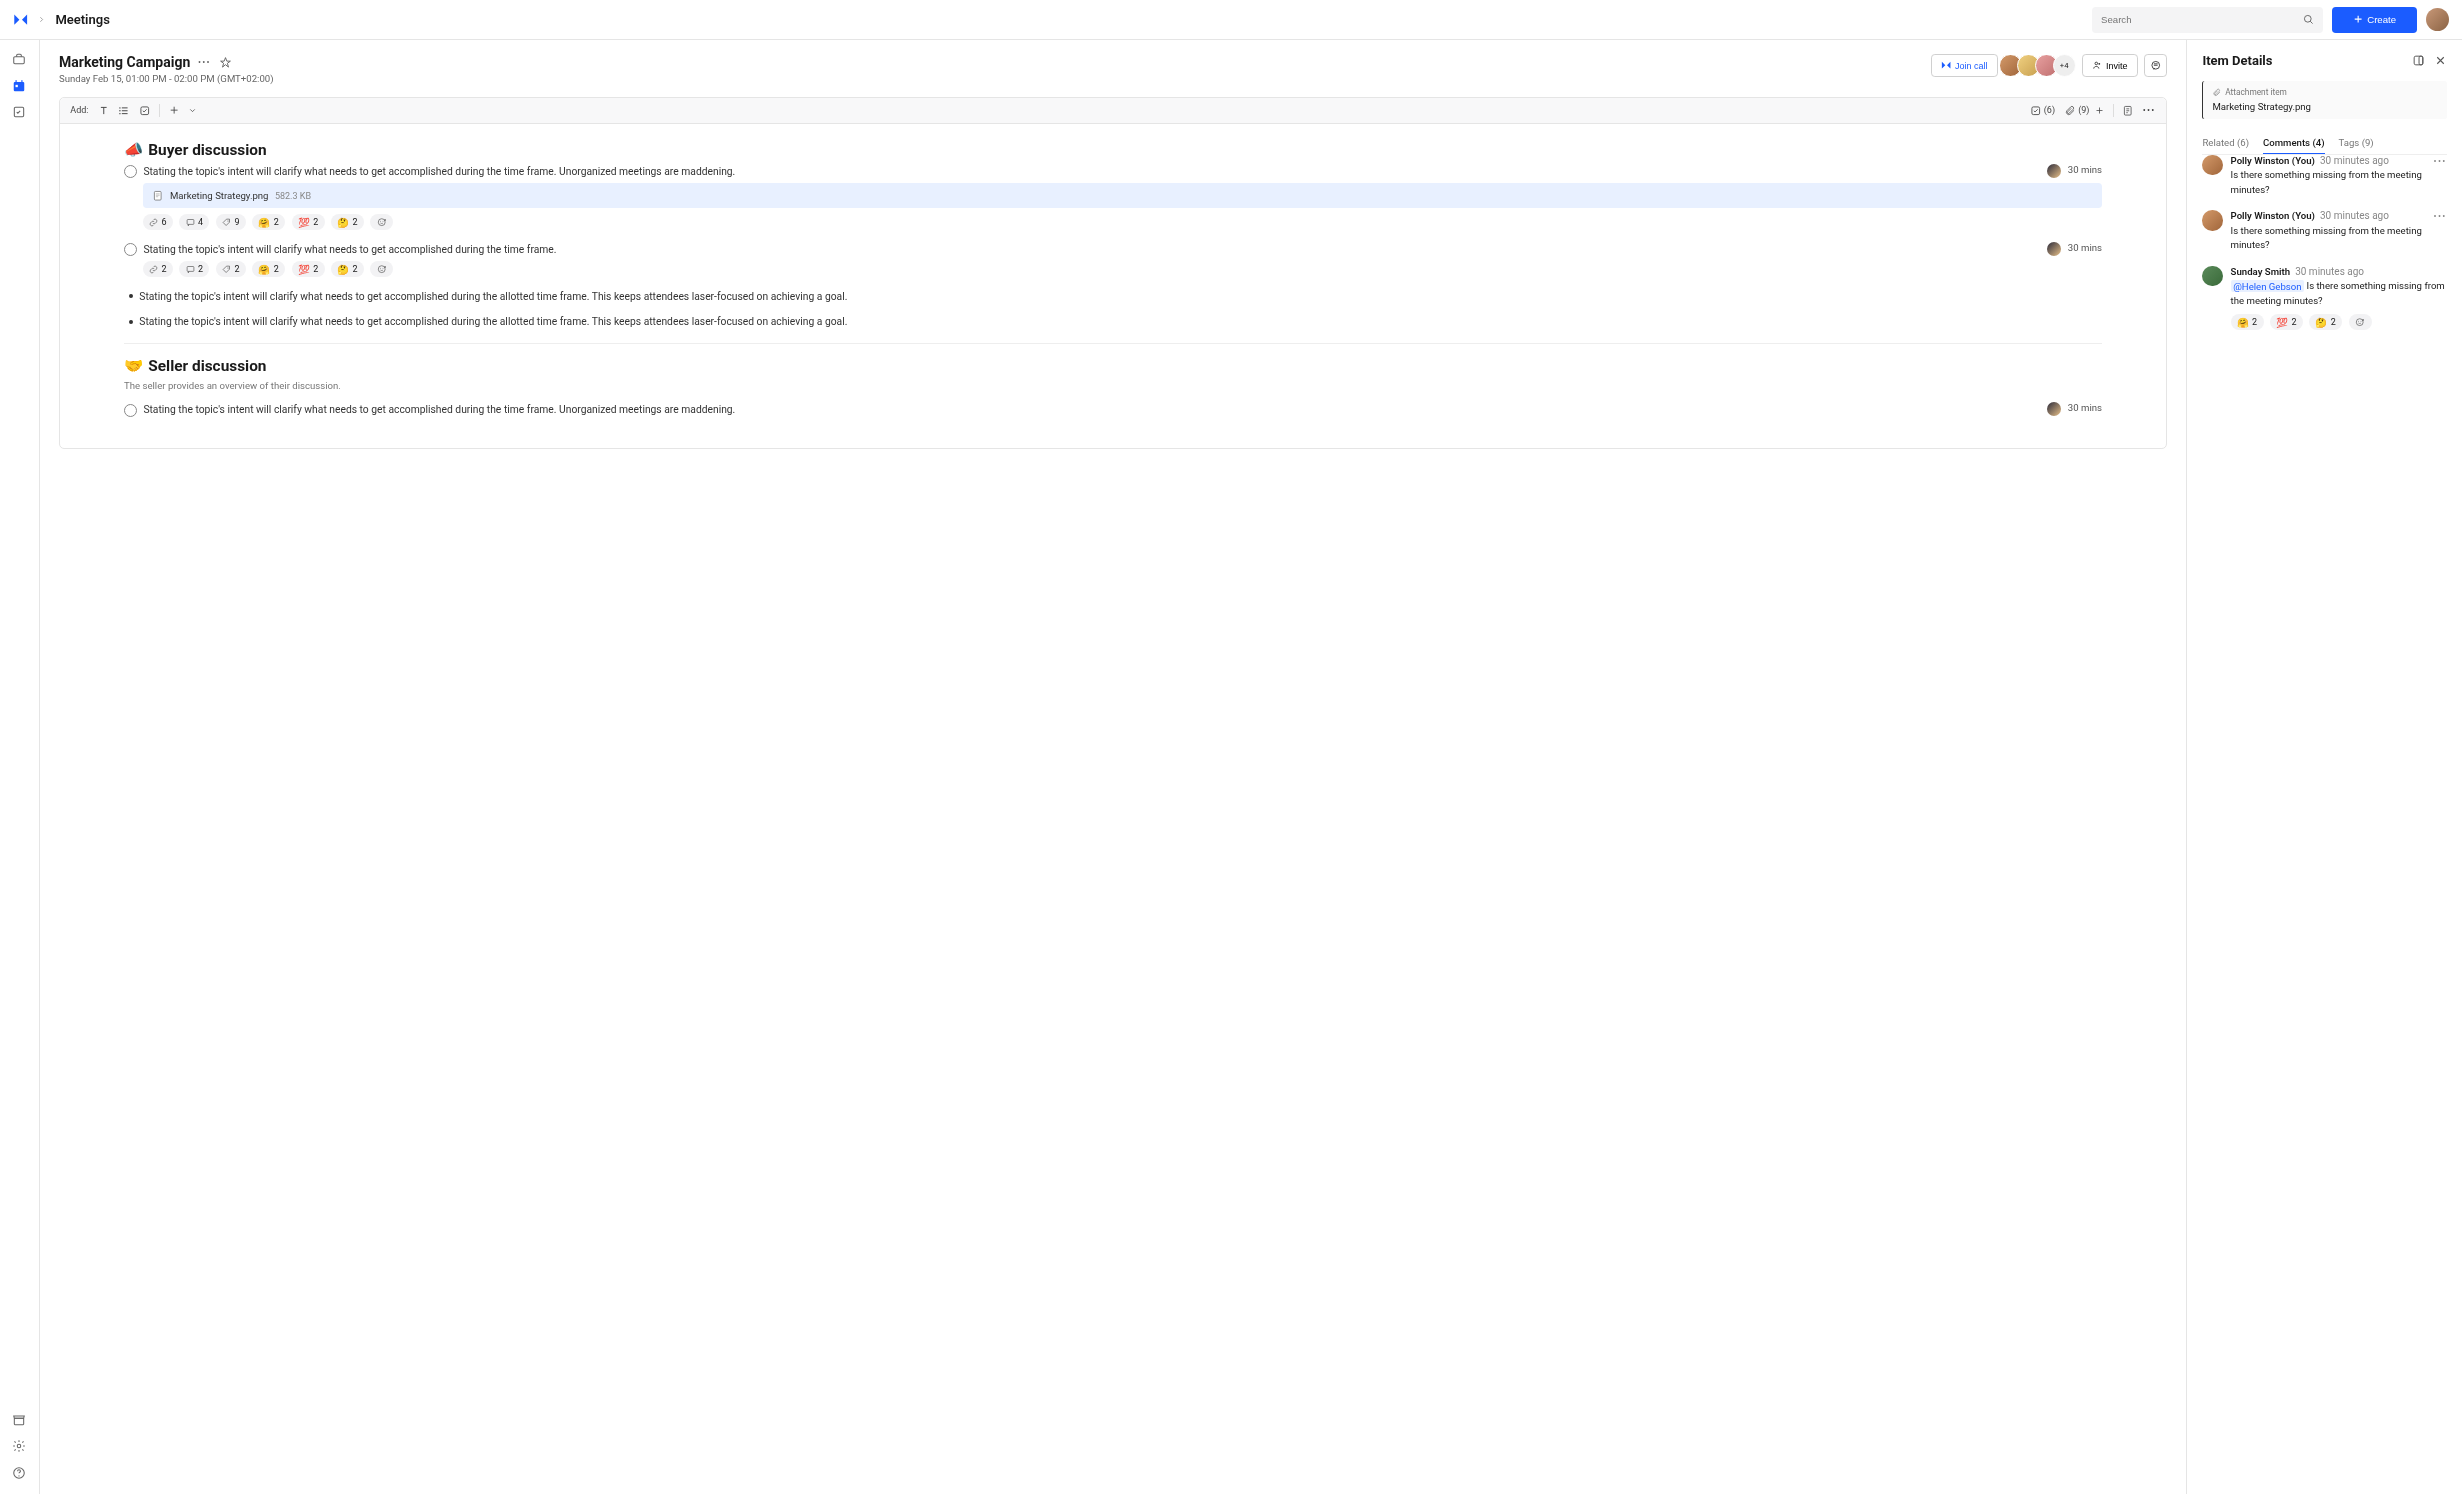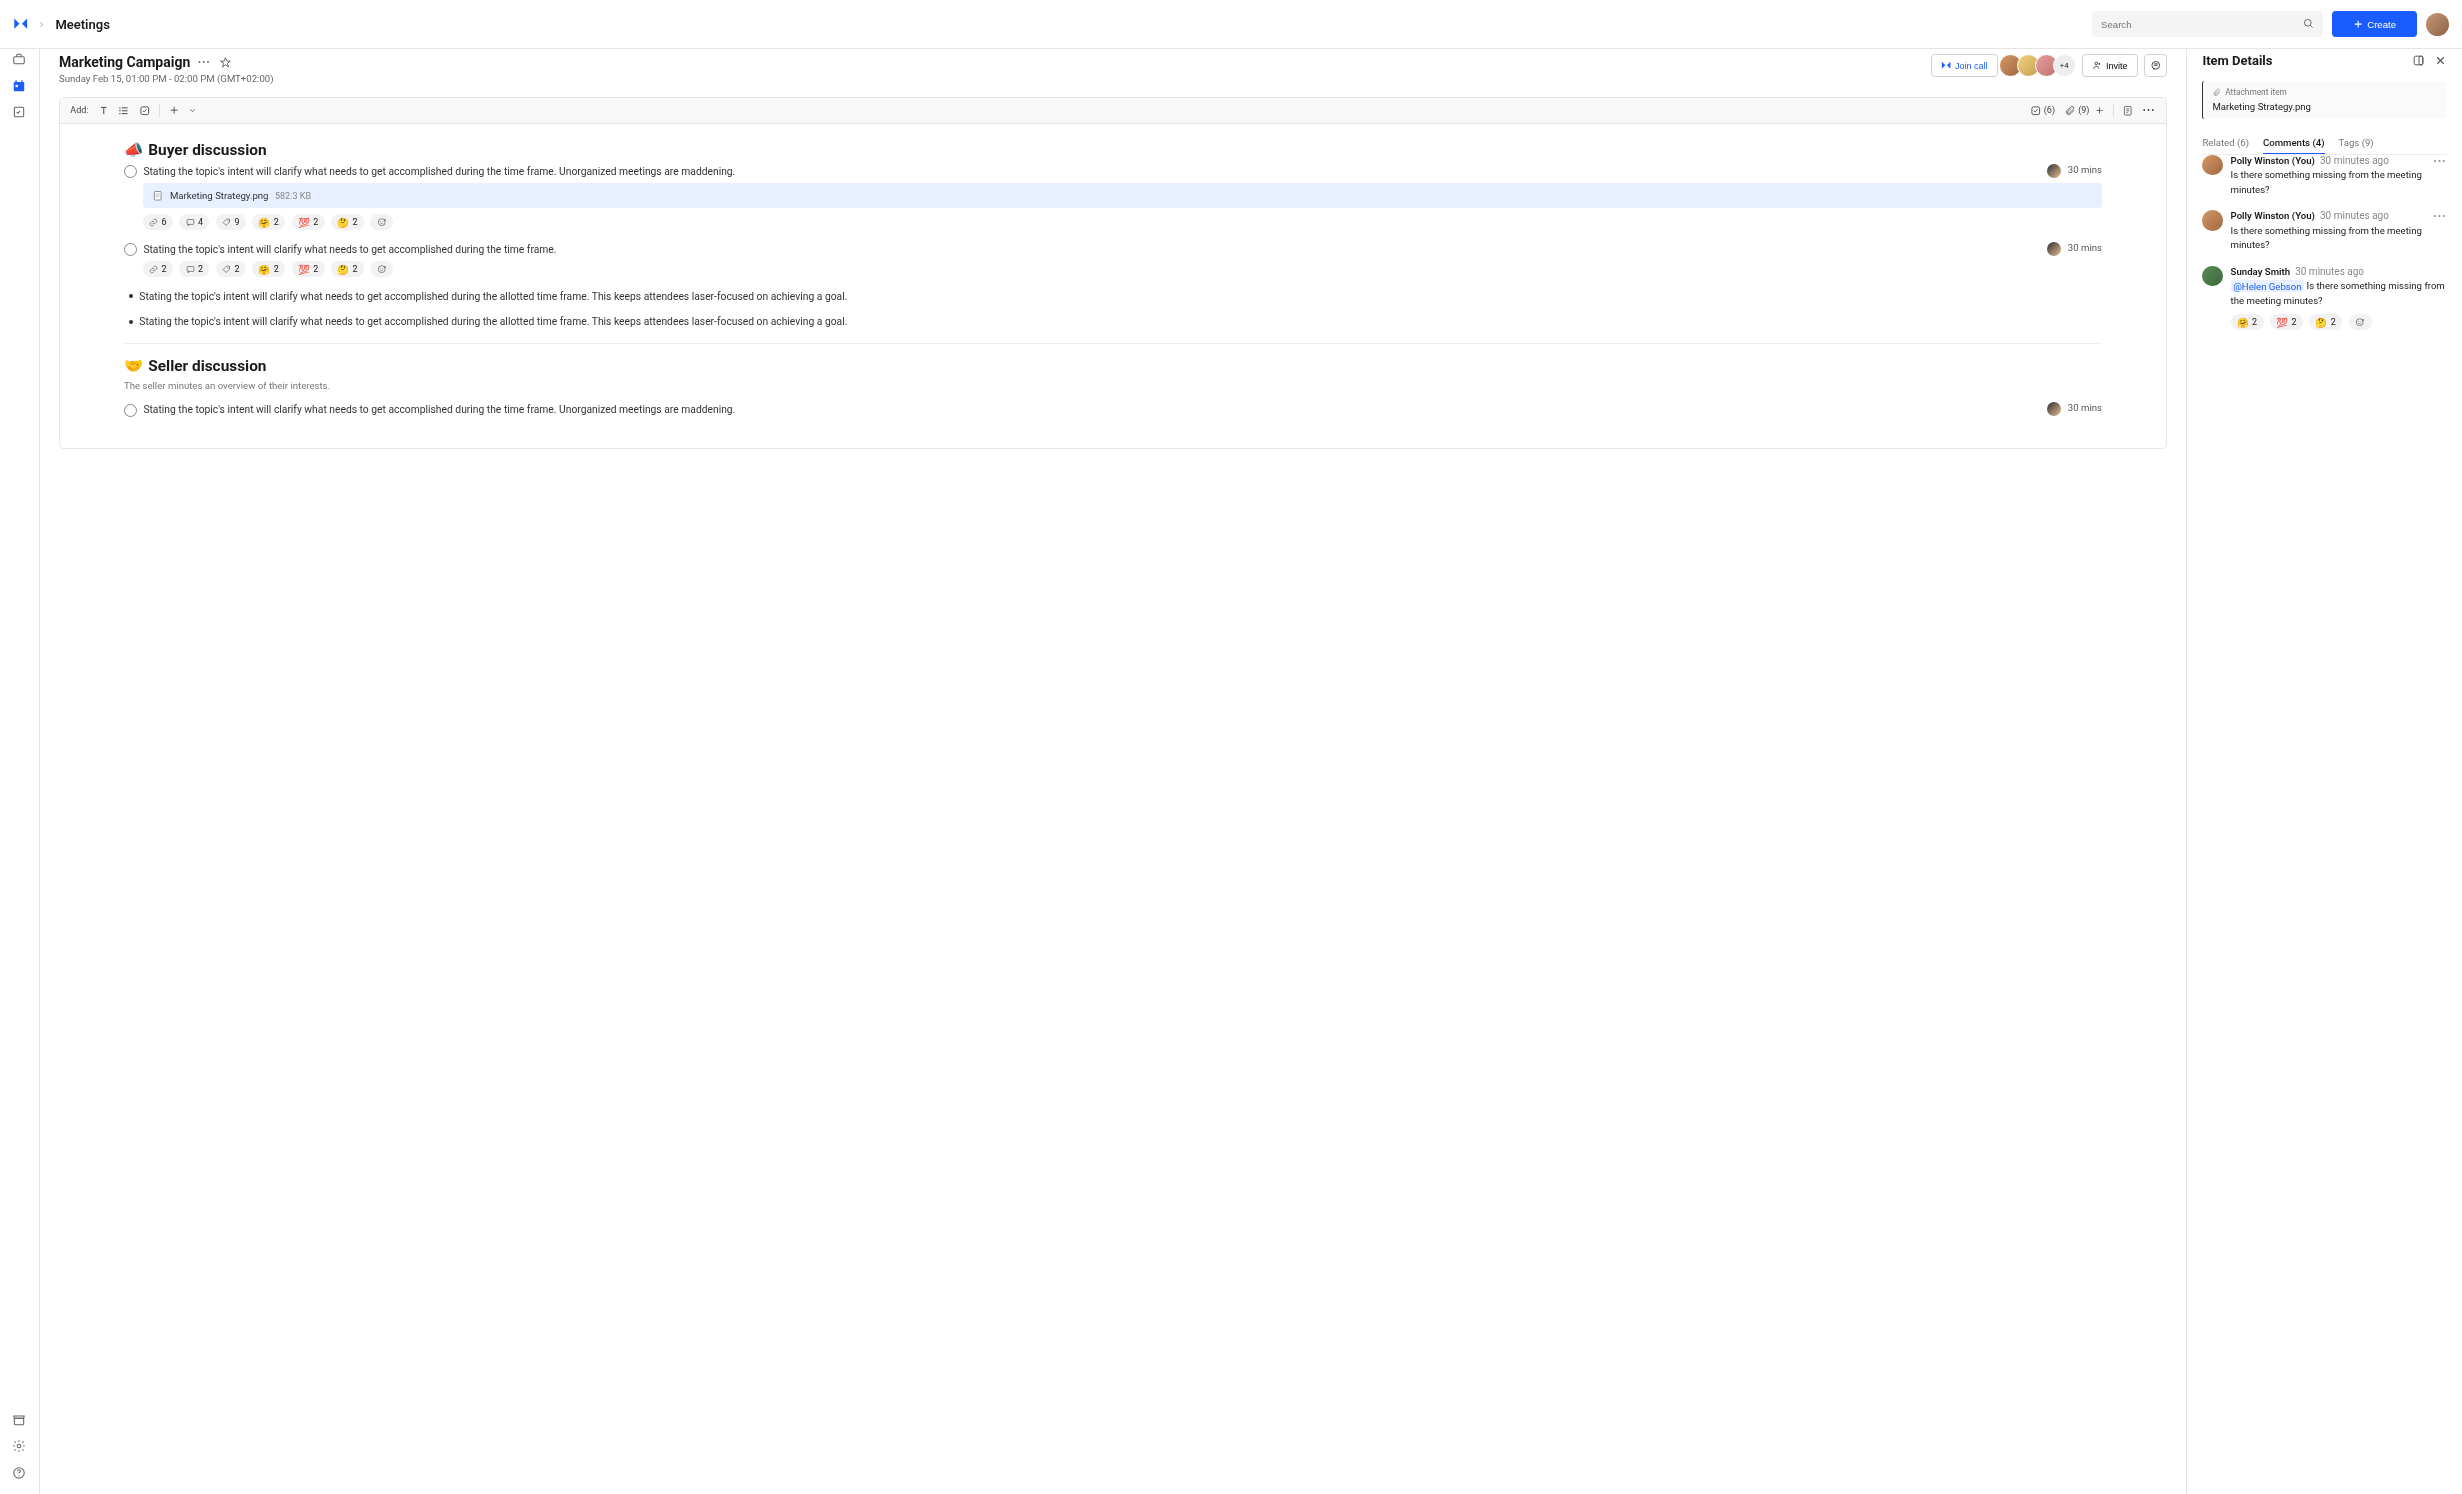--- a/index.html
+++ b/index.html
@@ -6,21 +6,21 @@
 body { font-family: -apple-system, BlinkMacSystemFont, "Segoe UI", Roboto, sans-serif; background: #fff; color: #1a1a1a; font-size: 9px; }
 .app { display: flex; height: 100vh; }
 
 
 .sidebar { width: 40px; border-right: 0.6px solid #e5e5e5; display: flex; flex-direction: column; align-items: center; padding-top: 51px; gap: 11.5px; }
 .sidebar-bottom { margin-top: auto; margin-bottom: 13px; display: flex; flex-direction: column; gap: 11.5px; align-items: center; }
 .sidebar-icon { width: 15.4px; height: 15.4px; display: flex; align-items: center; justify-content: center; cursor: pointer; color: #666; }
 .sidebar-icon.active { color: #1b5cff; }
 
 
-.topbar { position: absolute; top: 0; left: 0; right: 0; height: 49px; border-bottom: 0.6px solid #e5e5e5; display: flex; align-items: center; padding: 0 13px; gap: 9px; background: #fff; z-index: 10; }
+.topbar { position: absolute; top: 0; left: 0; right: 0; height: 40px; border-bottom: 0.6px solid #e5e5e5; display: flex; align-items: center; padding: 0 13px; gap: 9px; background: #fff; z-index: 10; }
 .logo { color: #1b5cff; font-size: 14px; }
 .chevron { color: #888; }
 .breadcrumb { font-size: 13px; font-weight: 600; }
 .spacer { flex: 1; }
 .search { display: flex; align-items: center; background: #f4f4f5; border-radius: 3.8px; padding: 0 9px; height: 26px; width: 231px; color: #888; }
 .search input { border: none; background: transparent; outline: none; flex: 1; font-size: 9.6px; }
 .search-icon { color: #666; }
 .create-btn { background: #1b5cff; color: #fff; border: none; border-radius: 3.8px; height: 26px; padding: 0 21px; font-size: 9.6px; font-weight: 500; display: flex; align-items: center; gap: 3.8px; cursor: pointer; }
 .avatar { width: 23px; height: 23px; border-radius: 50%; background: linear-gradient(135deg,#d4a373,#8b5a3c); display: flex; align-items: center; justify-content: center; overflow: hidden; }
 .avatar.sm { width: 14px; height: 14px; }
@@ -398,21 +398,21 @@
             </div>
             <div class="bullet-row">
               <div class="bullet-dot"></div>
               <div class="bullet-text">Stating the topic's intent will clarify what needs to get accomplished during the allotted time frame. This keeps attendees laser-focused on achieving a goal.</div>
             </div>
             <hr class="sep">
             <div class="section-head">
               <span class="section-emoji">🤝</span>
               <span class="section-title">Seller discussion</span>
             </div>
-            <div class="section-sub">The seller minutes an overview of their interests.</div>
+            <div class="section-sub">The seller provides an overview of their discussion.</div>
             <div class="task-row">
               <div class="task-check"></div>
               <div class="task-text">Stating the topic's intent will clarify what needs to get accomplished during the time frame. Unorganized meetings are maddening.</div>
               <div class="task-meta">
                 <div class="avatar sm" style="background:linear-gradient(135deg,#2a2a3a,#e8c088);"></div>
                 <span class="task-duration">30 mins</span>
               </div>
             </div>
           </div>
       </div>

